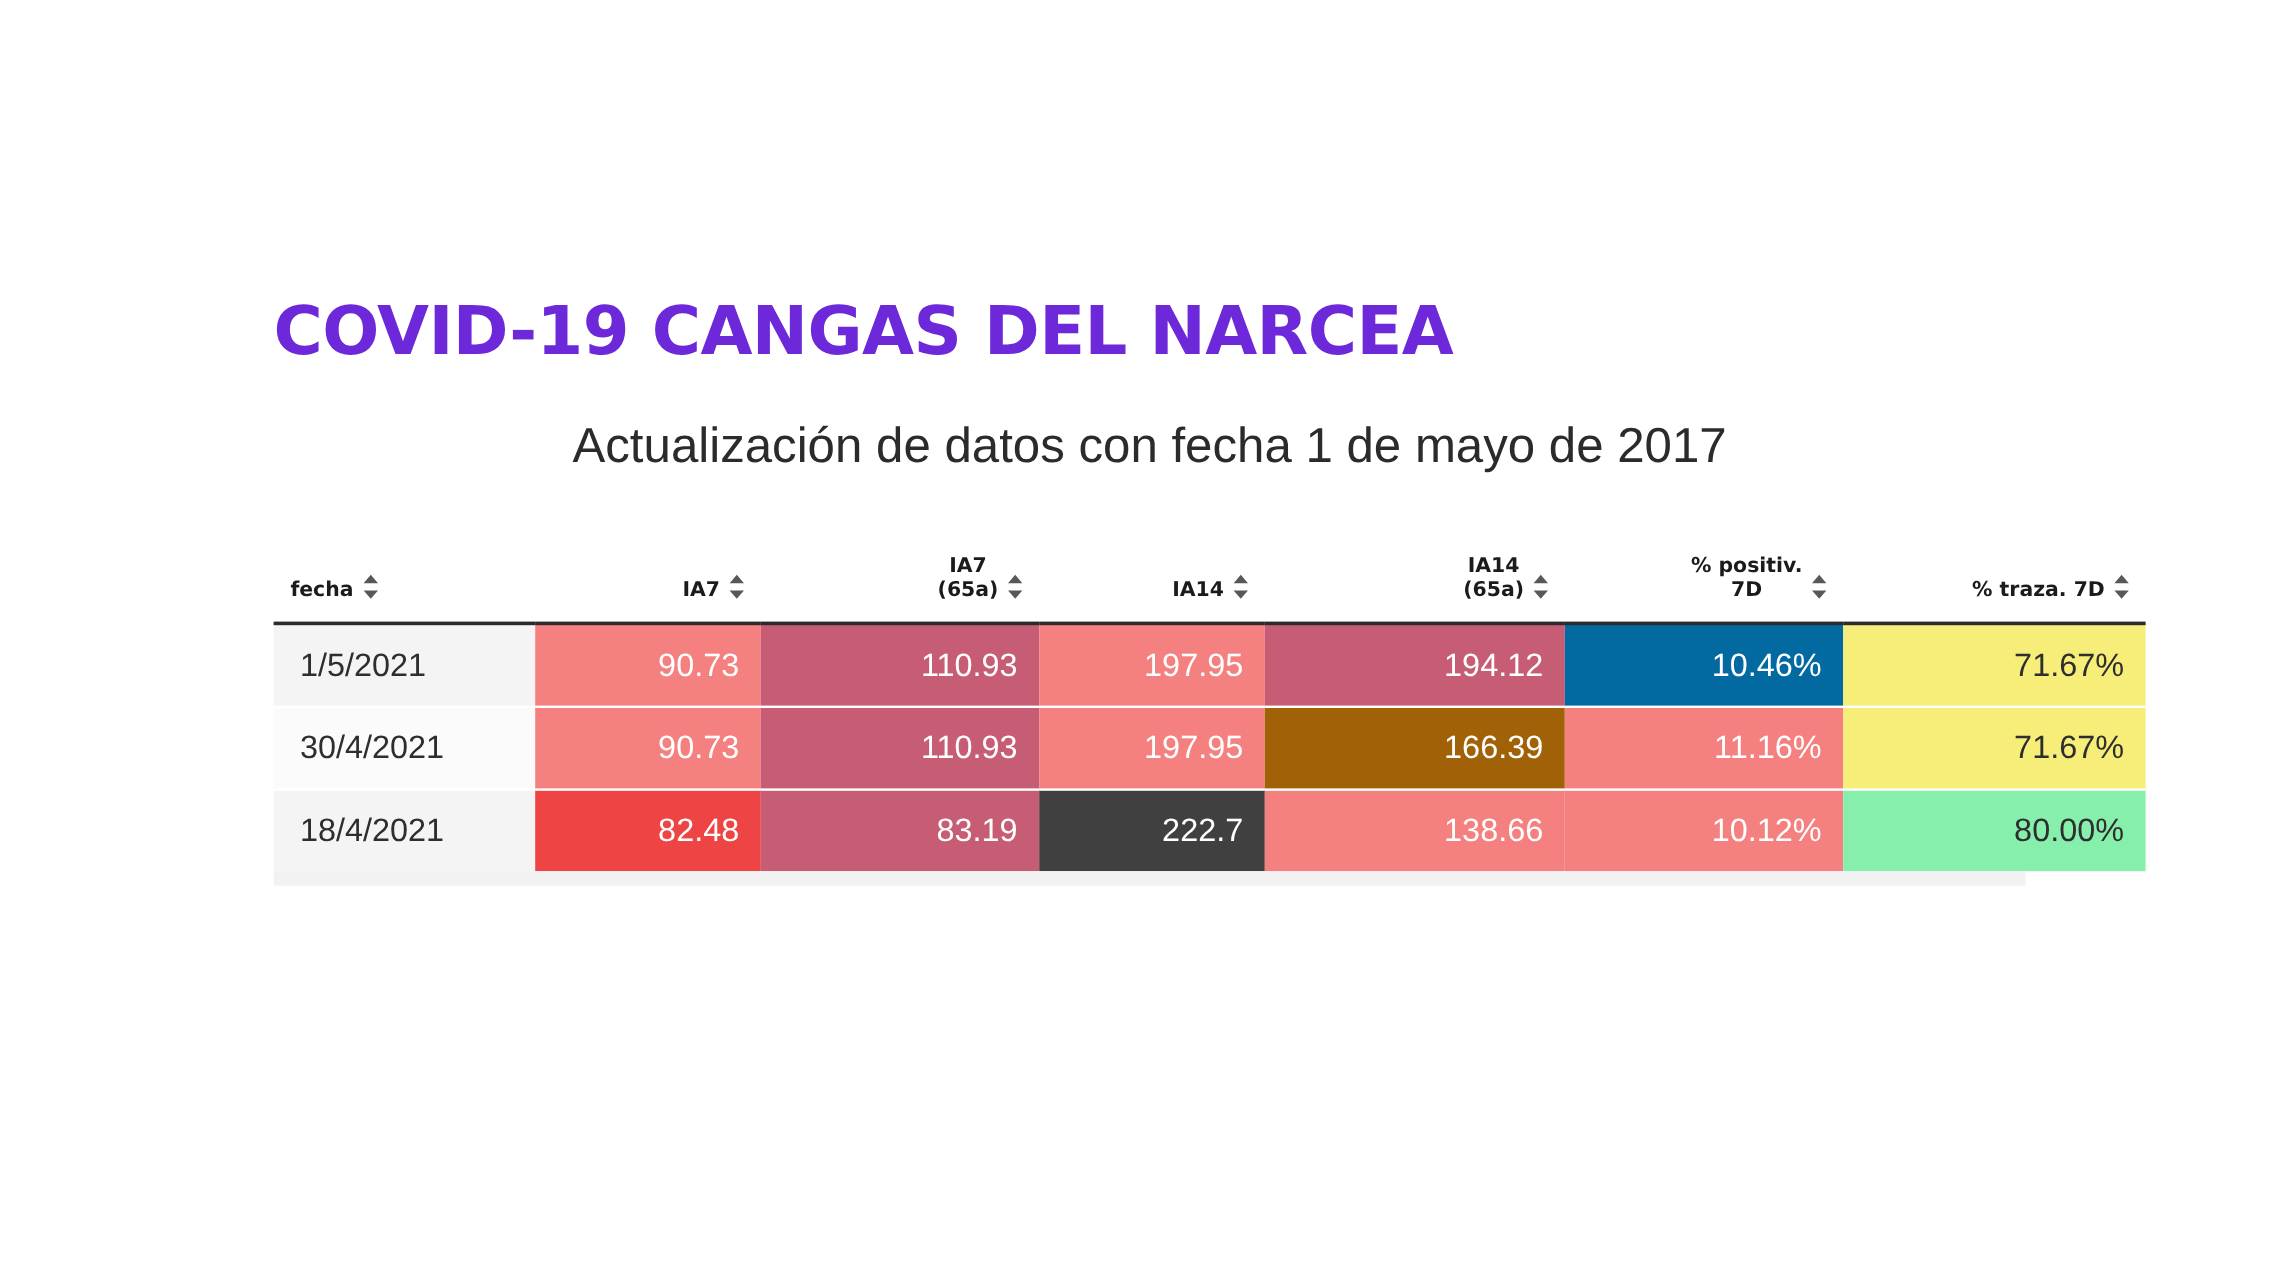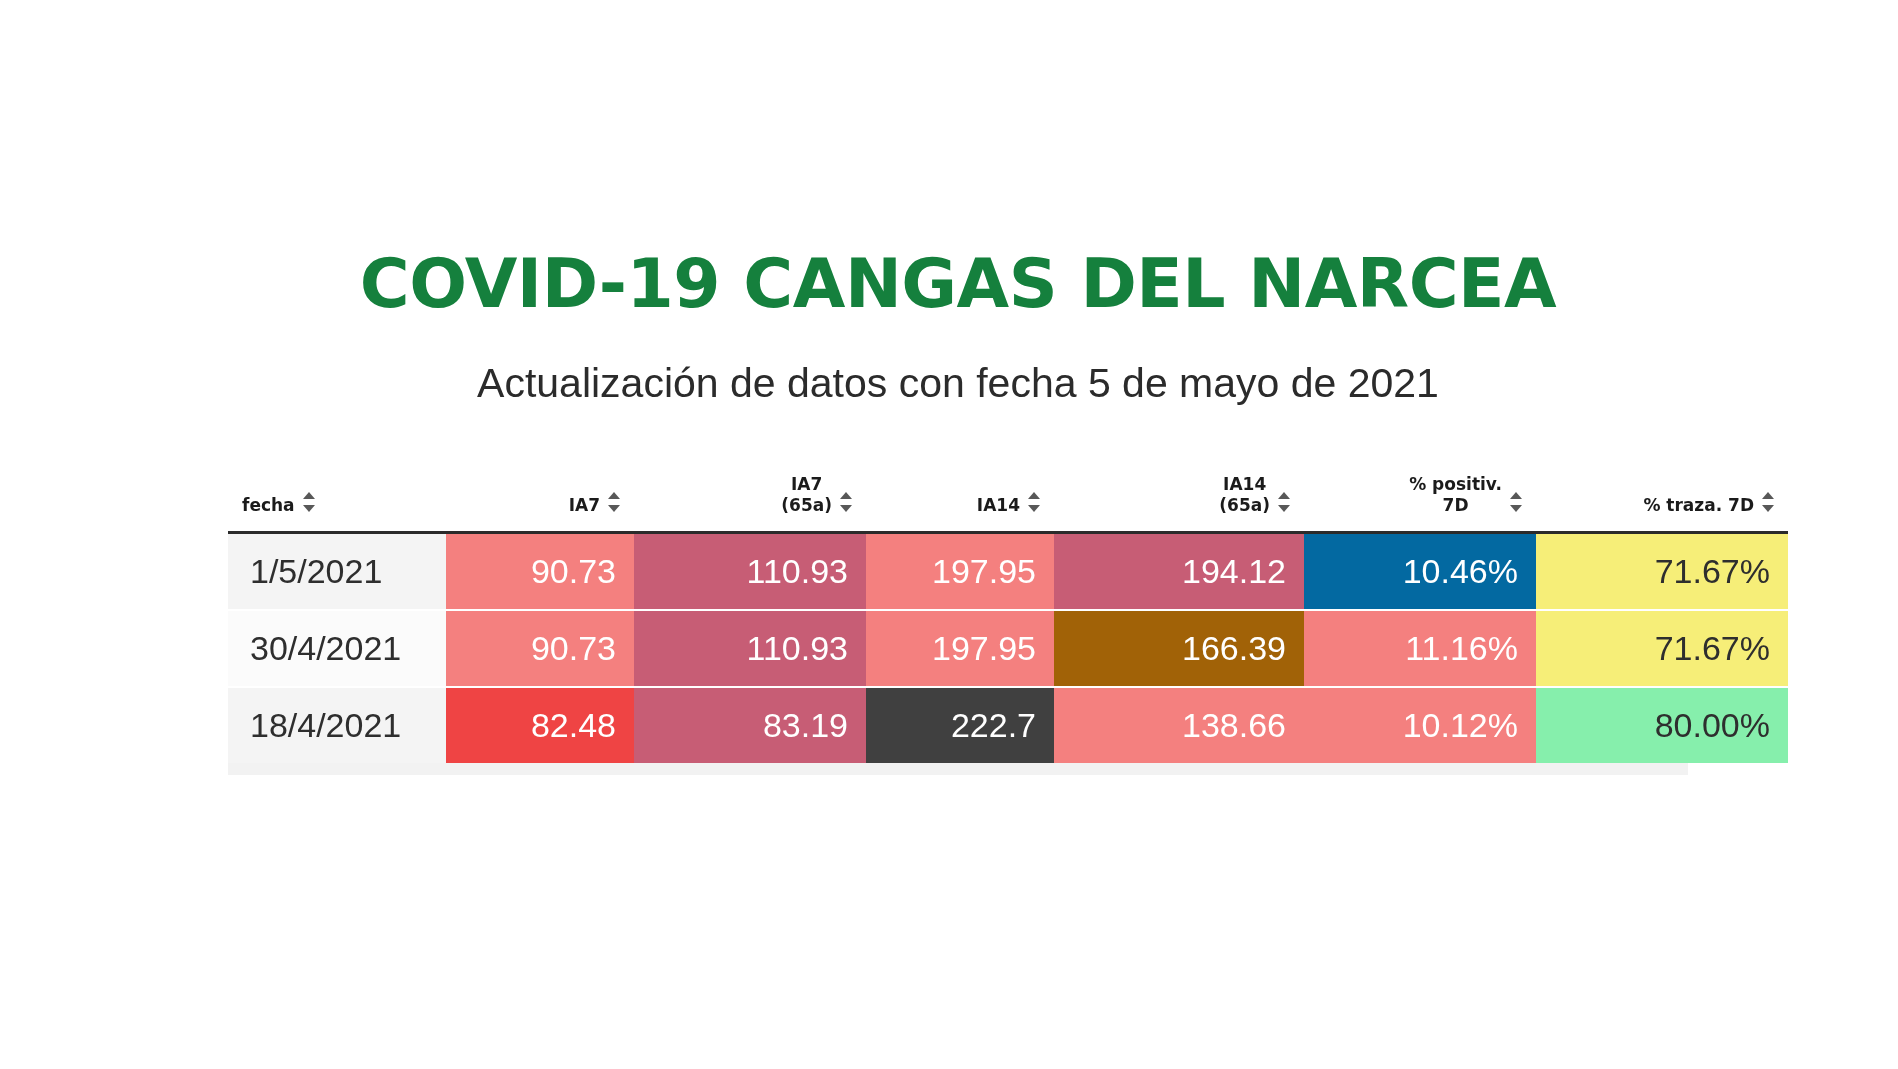--- a/index.html
+++ b/index.html
@@ -23,24 +23,23 @@
   }
   .content {
     position: absolute;
     left: 228px;
     top: 248px;
     width: 1460px;
   }
   .title {
     font-family: "DejaVu Sans", sans-serif;
     font-weight: bold;
-    font-size: 68px;
+    font-size: 56px;
     letter-spacing: -0.5px;
-    color: #15803d;
-    text-align: center;
+    color: #6d28d9;
     line-height: 1.05;
     margin: 0 0 0 0;
     white-space: nowrap;
   }
   .subtitle {
     font-family: "Liberation Sans", sans-serif;
     font-weight: 400;
     font-size: 41px;
     color: #2b2b2b;
     text-align: center;
@@ -100,21 +99,21 @@
   }
   .sort-icon .up {
     top: 3px;
     border-bottom: 7px solid #3c3c3c;
   }
   .sort-icon .down {
     bottom: 3px;
     border-top: 7px solid #3c3c3c;
   }
   table.datatable tbody td {
-    font-size: 34px;
+    font-size: 27px;
     padding: 18px 18px;
     height: 30px;
     border: none;
     font-family: "Liberation Sans", sans-serif;
     color: #ffffff;
     text-align: right;
     white-space: nowrap;
   }
   table.datatable tbody td.datecell {
     color: #2e2e2e;
@@ -140,21 +139,21 @@
   .col-pos { width: 232px; }
   .col-traza { width: 252px; }
 </style>
 </head>
 <body>
 
 <div class="page">
   <div class="content">
 
     <h1 class="title">COVID-19 CANGAS DEL NARCEA</h1>
-    <div class="subtitle">Actualización de datos con fecha 5 de mayo de 2021</div>
+    <div class="subtitle">Actualización de datos con fecha 1 de mayo de 2017</div>
 
     <div class="table-wrap">
       <table class="datatable">
         <colgroup>
           <col class="col-fecha">
           <col class="col-ia7">
           <col class="col-ia765">
           <col class="col-ia14">
           <col class="col-ia1465">
           <col class="col-pos">

